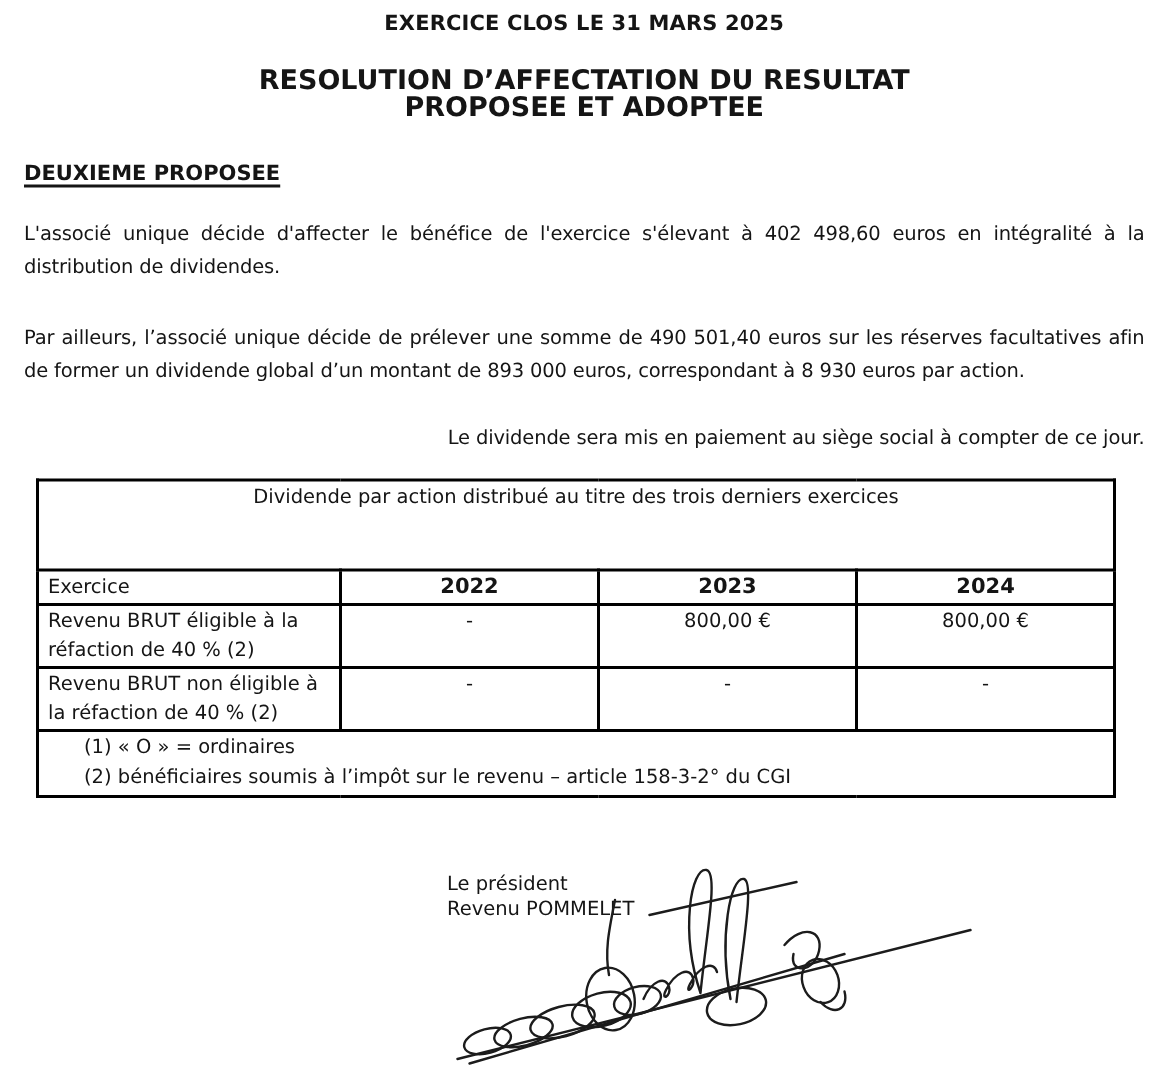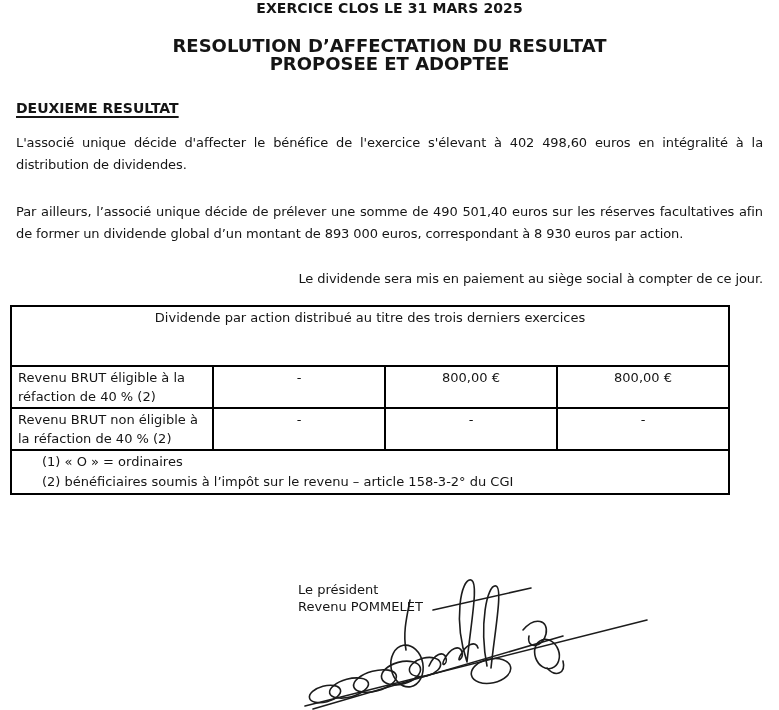--- a/index.html
+++ b/index.html
@@ -6,48 +6,49 @@
   html,body { background:#ffffff; }
   .page {
     position:relative;
     width:779px; height:710px;
     background:#ffffff;
     color:#151515;
     font-family:"DejaVu Sans", sans-serif;
     overflow:hidden;
   }
   .title-main {
+    margin-top:8px;
     text-align:center;
     font-size:14px; font-weight:bold;
     letter-spacing:0.1px;
   }
   .title-block {
     margin-top:21px;
     text-align:center;
     font-size:18px; font-weight:bold;
     line-height:18px;
   }
   .section-heading {
     margin:27px 16px 0 16px;
     font-size:14px; font-weight:bold;
     text-decoration:underline;
     text-underline-offset:3px;
     text-decoration-thickness:2px;
   }
   .para {
-    margin:16px 16px 0 16px;
+    margin:22px 16px 0 16px;
     font-size:13px;
     line-height:22px;
     text-align:justify;
     letter-spacing:-0.1px;
   }
   .para.p2 { margin-top:25px; }
   .para.p3 { margin-top:23px; text-align:right; }
   table.div-table {
-    margin:15px 0 0 10px;
+    margin:15px 0 0 24px;
     width:718px;
     border-collapse:collapse;
     table-layout:fixed;
     font-size:13px;
   }
   table.div-table td, table.div-table th {
     border:2px solid #000;
     padding:1px 6px;
     vertical-align:top;
     line-height:19px;
@@ -100,36 +101,42 @@
 
 <div class="page">
 
   <div class="title-main">EXERCICE CLOS LE 31 MARS 2025</div>
 
   <div class="title-block">
     <div>RESOLUTION D’AFFECTATION DU RESULTAT</div>
     <div>PROPOSEE ET ADOPTEE</div>
   </div>
 
-  <div class="section-heading">DEUXIEME RESULTAT</div>
+  <div class="section-heading">DEUXIEME PROPOSEE</div>
 
   <p class="para p1">L'associé unique décide d'affecter le bénéfice de l'exercice s'élevant à 402 498,60 euros en intégralité à la distribution de dividendes.</p>
   <p class="para p2">Par ailleurs, l’associé unique décide de prélever une somme de 490 501,40 euros sur les réserves facultatives afin de former un dividende global d’un montant de 893 000 euros, correspondant à 8 930 euros par action.</p>
   <p class="para p3">Le dividende sera mis en paiement au siège social à compter de ce jour.</p>
 
   <table class="div-table">
     <colgroup>
       <col class="col-label">
         <col class="col-year">
         <col class="col-year">
         <col class="col-year">
     </colgroup>
     <tbody>
       <tr>
         <td class="caption-cell" colspan="4">Dividende par action distribué au titre des trois derniers exercices</td>
+      </tr>
+      <tr>
+        <th class="exercice-head">Exercice</th>
+        <th class="year-head">2022</th>
+        <th class="year-head">2023</th>
+        <th class="year-head">2024</th>
       </tr>
       <tr class="row-tall">
         <td class="row-label">Revenu BRUT éligible à la réfaction de 40 % (2)</td>
         <td class="val">-</td>
         <td class="val">800,00 €</td>
         <td class="val">800,00 €</td>
       </tr>
       <tr class="row-tall">
         <td class="row-label">Revenu BRUT non éligible à la réfaction de 40 % (2)</td>
         <td class="val">-</td>

